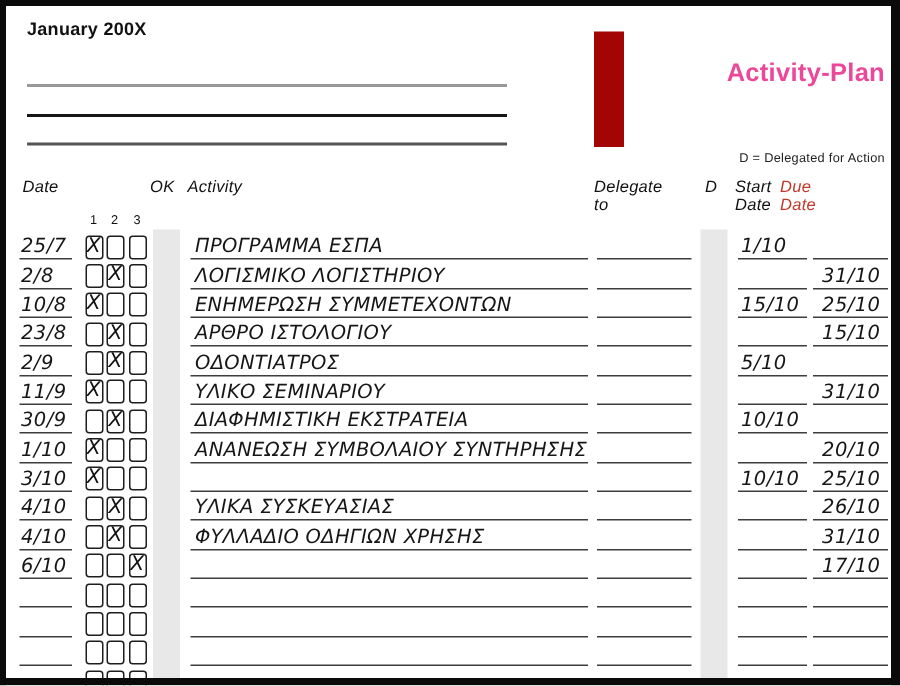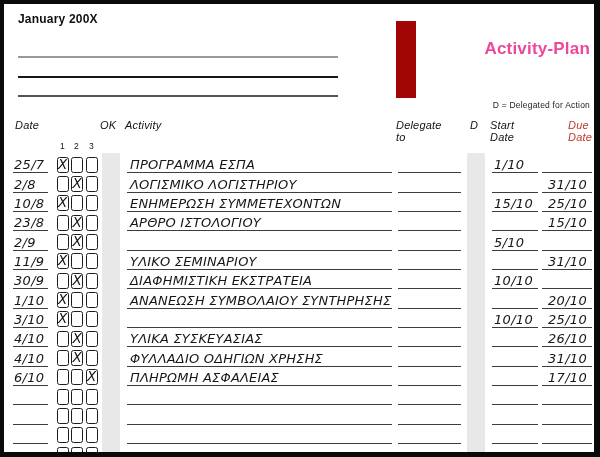--- a/index.html
+++ b/index.html
@@ -24,21 +24,21 @@
   .title{position:absolute;left:390px;top:39px;width:200px;text-align:right;
          font-size:17px;font-weight:600;color:#ec4899;letter-spacing:.2px;}
   .legend{position:absolute;left:390px;top:100px;width:200px;text-align:right;
           font-size:8.5px;color:#222;letter-spacing:.2px;}
 
   
   .colh{position:absolute;top:120px;font-size:11px;line-height:11.5px;color:#121212;letter-spacing:.2px;font-style:italic;}
   .colh.two{white-space:pre-line;}
   .ch-date{left:15px;} .ch-ok{left:100px;} .ch-activity{left:125px;}
   .ch-delegate{left:396px;} .ch-d{left:470px;} .ch-start{left:490px;}
-  .ch-due{left:568px;color:#c0392b;}
+  .ch-due{left:520px;color:#c0392b;}
   .prio-num{position:absolute;top:141px;font-size:8.5px;color:#111;}
   .pn1{left:60px;} .pn2{left:74px;} .pn3{left:89px;}
 
   
   .strip{position:absolute;top:153px;width:18px;height:299px;background:#e8e8e8;z-index:0;}
   .strip.ok{left:102px;} .strip.d{left:467px;}
 
   
   .row{position:absolute;left:0;width:600px;height:19.33px;z-index:1;}
   .seg{position:absolute;bottom:0;height:1px;border-bottom:1.6px solid #3d3d3d;}
@@ -162,20 +162,21 @@
       </div>
       <div class="row" style="top: 231.32px;">
         <div class="seg date"></div>
         <div class="hw date">2/9</div>
         <div class="cb b1"></div>
         <div class="cb b2">
           <div class="xmark">X</div>
         </div>
         <div class="cb b3"></div>
         <div class="seg act"></div>
+        <div class="hw act">ΟΔΟΝΤΙΑΤΡΟΣ</div>
         <div class="seg del"></div>
         <div class="hw del"></div>
         <div class="seg start"></div>
         <div class="hw start">5/10</div>
         <div class="seg due"></div>
         <div class="hw due"></div>
       </div>
       <div class="row" style="top: 250.65px;">
         <div class="seg date"></div>
         <div class="hw date">11/9</div>
@@ -279,21 +280,20 @@
       </div>
       <div class="row" style="top: 366.63px;">
         <div class="seg date"></div>
         <div class="hw date">6/10</div>
         <div class="cb b1"></div>
         <div class="cb b2"></div>
         <div class="cb b3">
           <div class="xmark">X</div>
         </div>
         <div class="seg act"></div>
-        <div class="hw act">ΠΛΗΡΩΜΗ ΑΣΦΑΛΕΙΑΣ</div>
         <div class="seg del"></div>
         <div class="hw del"></div>
         <div class="seg start"></div>
         <div class="hw start"></div>
         <div class="seg due"></div>
         <div class="hw due">17/10</div>
       </div>
       <div class="row" style="top: 385.96px;">
         <div class="seg date"></div>
         <div class="hw date"></div>

